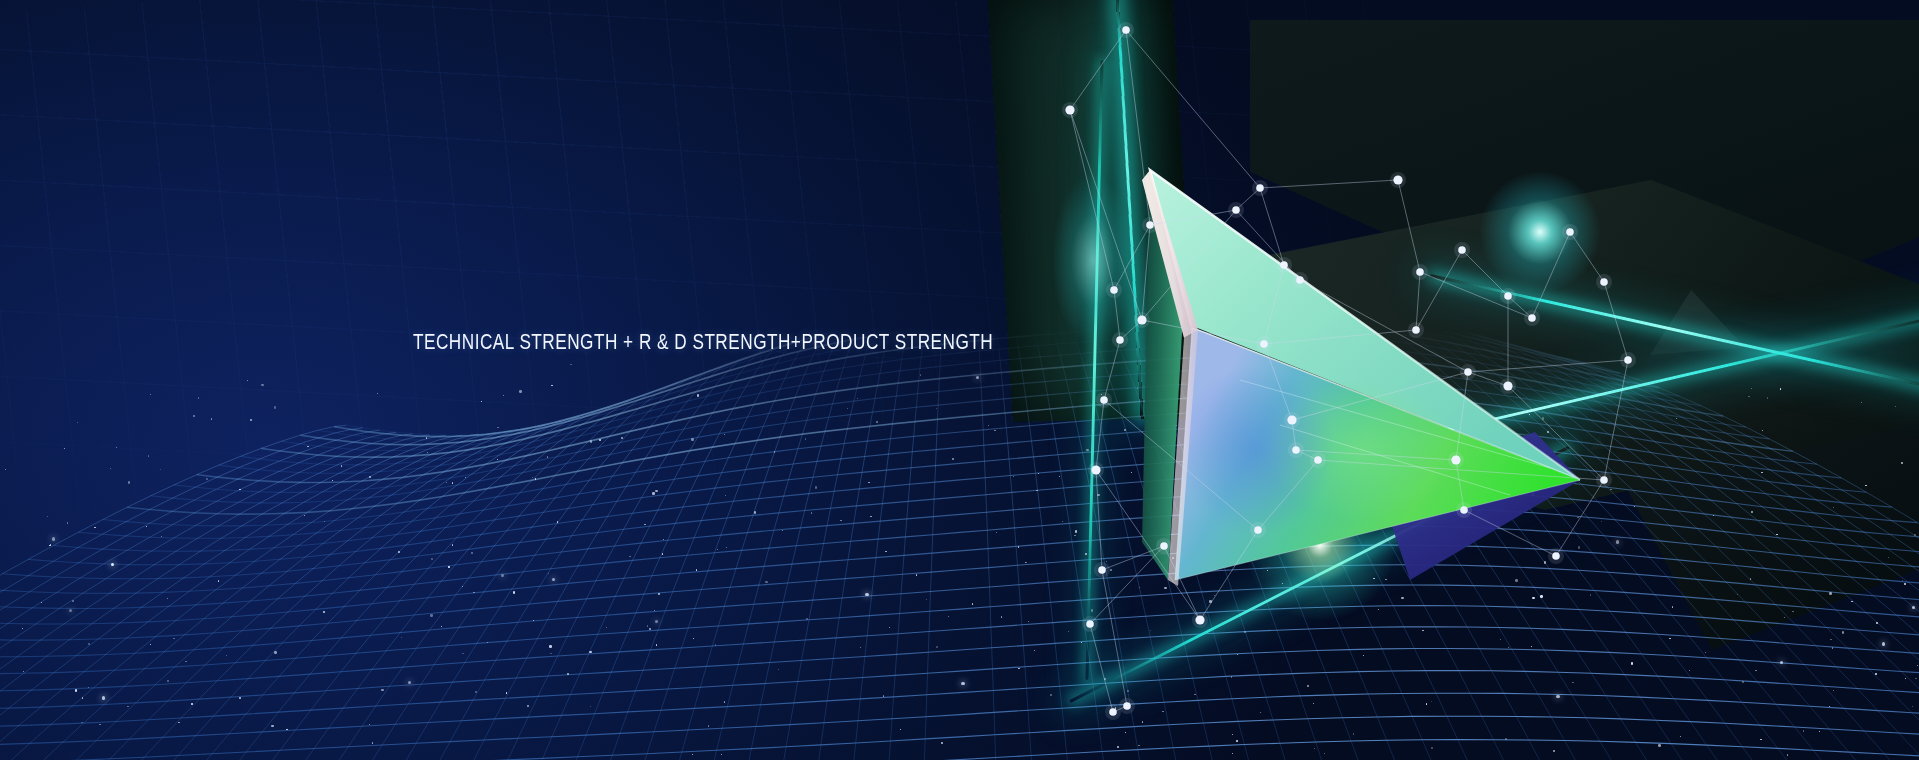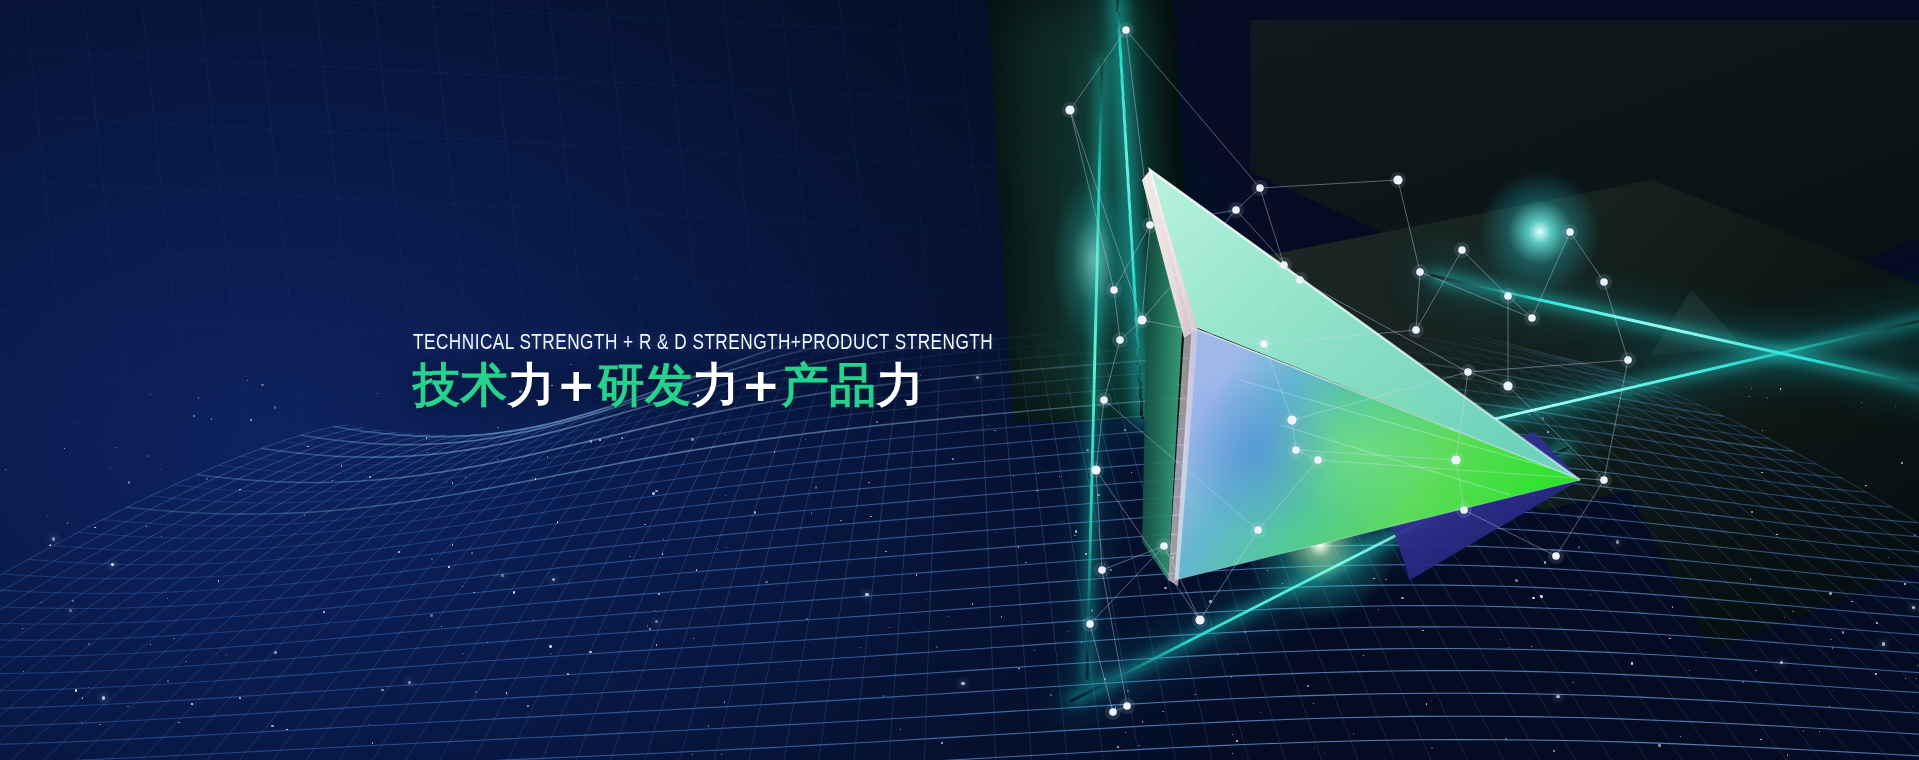--- a/index.html
+++ b/index.html
@@ -888,16 +888,15 @@
         <circle cx="1200" cy="620" r="4.6" fill="#eef4ff"></circle>
         <circle cx="1164" cy="546" r="8" fill="#dfeaff" opacity=".12"></circle>
         <circle cx="1164" cy="546" r="3.8" fill="#eef4ff"></circle>
         <circle cx="1090" cy="624" r="8" fill="#dfeaff" opacity=".12"></circle>
         <circle cx="1090" cy="624" r="3.8" fill="#eef4ff"></circle>
       </g>
   </svg>
 
   <div id="text-block">
     <p id="eyebrow">TECHNICAL STRENGTH + R &amp; D STRENGTH+PRODUCT STRENGTH</p>
-    <h1 id="headline"><span class="g">技术</span><span class="w">力</span><span class="p">+</span><span class="g">研发</span><span class="w">力</span><span class="p">+</span><span class="g">产品</span><span class="w">力</span></h1>
   </div>
 
 </div>
 
 </body></html>

